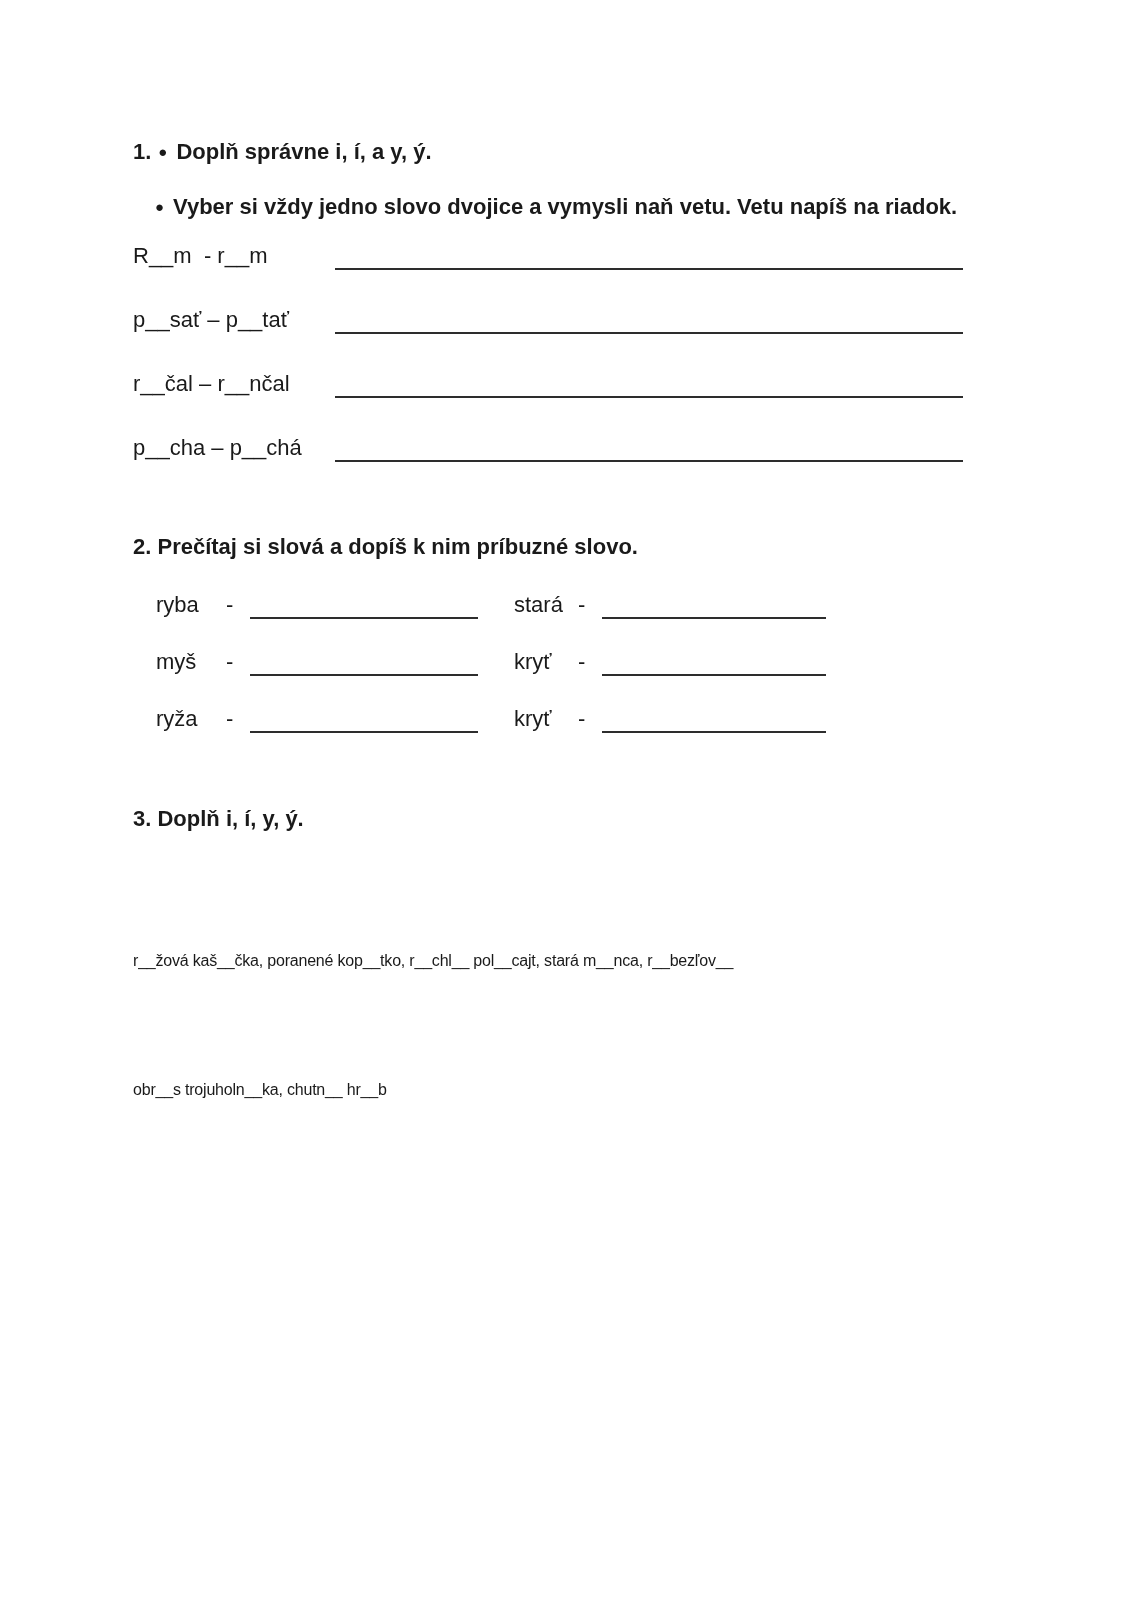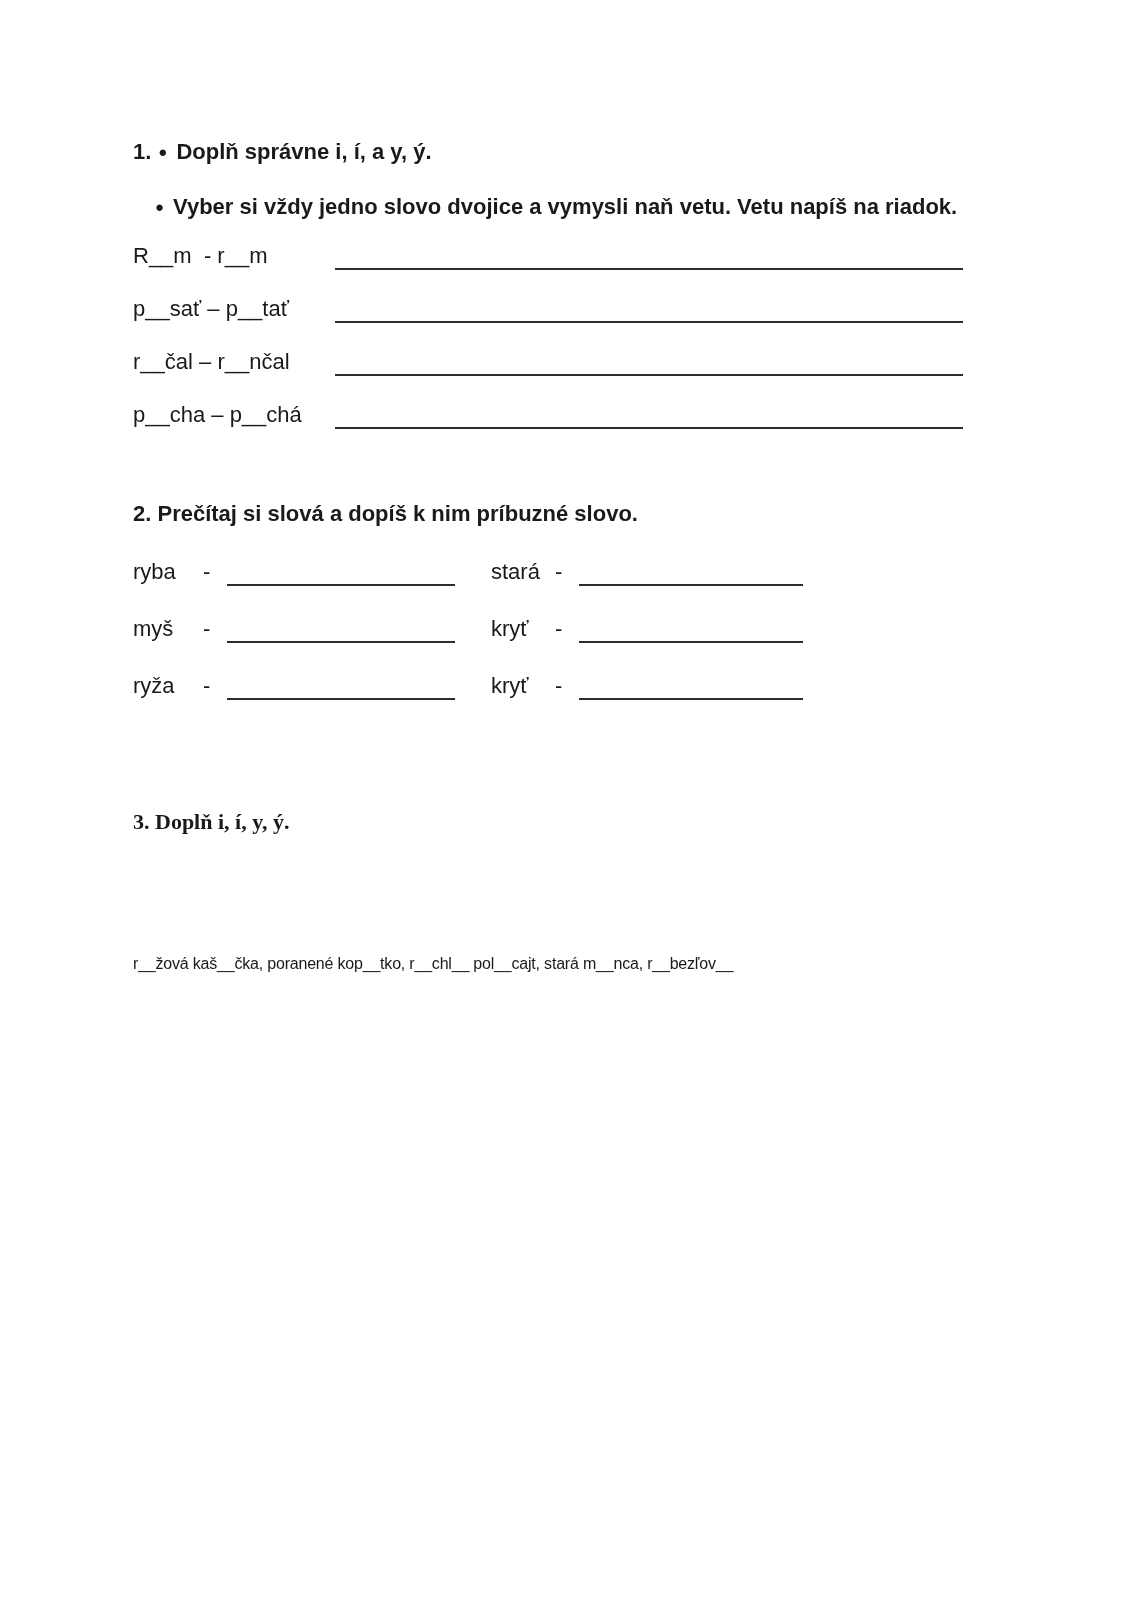--- a/index.html
+++ b/index.html
@@ -18,32 +18,32 @@
 
   
   .h-bold { font-size: 22px; line-height: 28px; font-weight: 700; white-space: pre; }
   .h1-line1 { display: flex; align-items: baseline; }
   .h1-line1 .num { margin-right: 7px; }
   .h1-line1 .bullet, .h1-line2 .bullet { font-size: 15px; margin-right: 9px; position: relative; top: -2px; }
   .h1-line2 { display: flex; align-items: baseline; margin: 25px 0 0 22px; }
 
   
   .ex1-rows { margin-top: 19px; }
-  .ex1-row { display: flex; align-items: flex-start; font-size: 22px; line-height: 28px; margin-bottom: 25px; }
+  .ex1-row { display: flex; align-items: flex-start; font-size: 22px; line-height: 28px; margin-bottom: 36px; }
   .pair-label { width: 202px; white-space: pre; }
   .ans-line { flex: 1; height: 26px; border-bottom: 2px solid #2d2d2d; }
 
   
   .h2-ex2 { margin-top: 71px; }
-  .h2-ex3 { margin-top: 108px; font-family: Liberation Serif, serif; }
+  .h2-ex3 { margin-top: 72px; }
 
   
   .ex2-rows { margin-top: 30px; }
   .ex2-row { display: flex; align-items: flex-start; font-size: 22px; line-height: 28px; margin-bottom: 29px; }
-  .w2l { width: 70px; white-space: pre; }
+  .w2l { width: 70px; white-space: pre; margin-left: 23px; }
   .d2  { width: 24px; }
   .l2l { width: 228px; height: 26px; border-bottom: 2px solid #2d2d2d; }
   .gap2 { width: 36px; }
   .w2r { width: 64px; white-space: pre; }
   .l2r { width: 224px; height: 26px; border-bottom: 2px solid #2d2d2d; }
 
   
   .para { font-size: 16px; line-height: 43px; letter-spacing: -0.2px; white-space: pre; }
   .para-1 { margin-top: 20px; }
   .para-2 { margin-top: 38px; }
@@ -111,20 +111,21 @@
       <span class="w2r">kryť</span>
       <span class="d2">-</span>
       <span class="l2r"></span>
     </div>
   </div>
 
   <div class="h-bold h2-ex3">3. Doplň i, í, y, ý.</div>
 
   <div class="para para-1">
     <div>r__žová kaš__čka, poranené kop__tko, r__chl__ pol__cajt, stará m__nca, r__bezľov__</div>
+    <div>obr__s trojuholn__ka, chutn__ hr__b</div>
   </div>
 
   <div class="para para-2">
     
     
     
     
   </div>
 
 </div>

